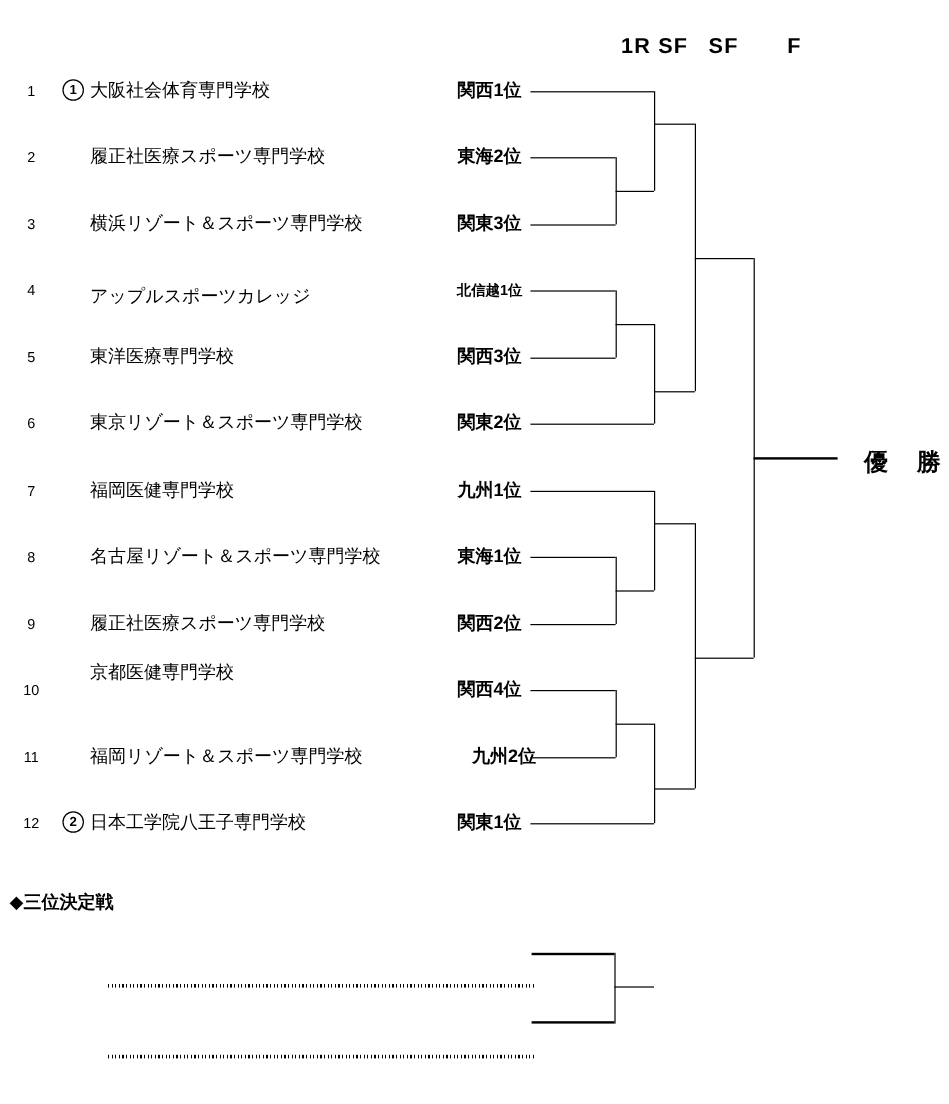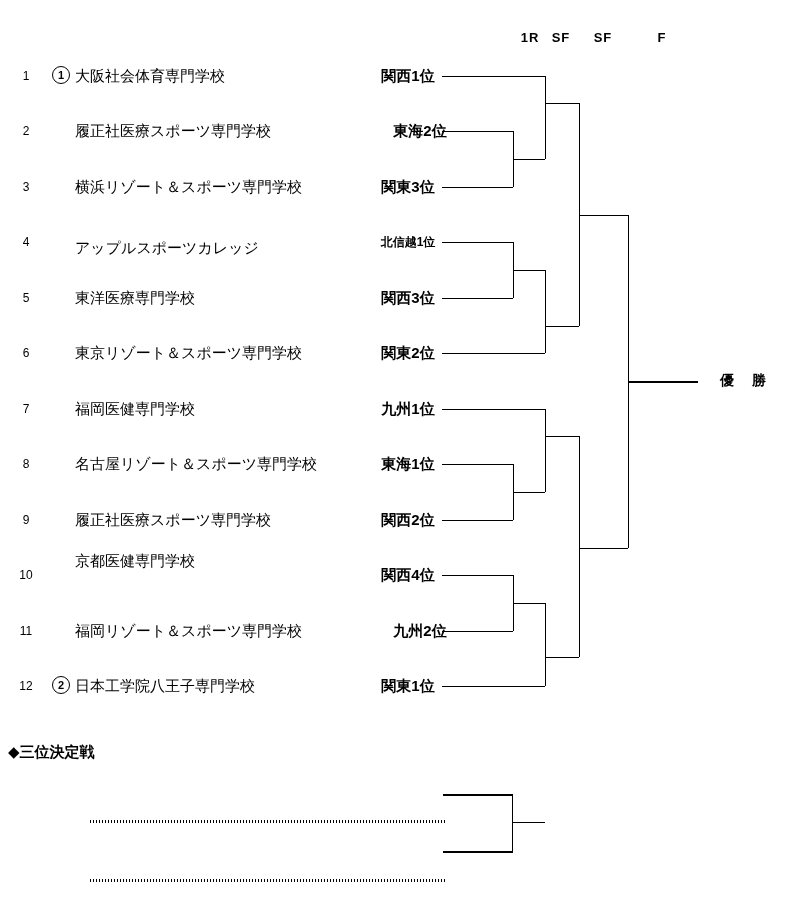--- a/index.html
+++ b/index.html
@@ -9,21 +9,21 @@
   }
   .hline{position:absolute;height:1px;background:#000;}
   .vline{position:absolute;width:1px;background:#000;}
   .hline.thick{height:2px;}
   .dotline{
     position:absolute;height:3px;
     background:repeating-linear-gradient(90deg,#000 0,#000 1px,transparent 1px,transparent 3px);
   }
   .round-header{
     position:absolute;top:31px;height:14px;line-height:14px;
-    font-size:13px;font-weight:bold;transform:translateX(-50%);
+    font-size:18px;font-weight:bold;transform:translateX(-50%);
     letter-spacing:1px;white-space:nowrap;
   }
   .entry-number{
     position:absolute;left:12px;width:28px;text-align:center;
     font-size:12px;height:16px;line-height:16px;
   }
   .seed-mark{
     position:absolute;left:52px;width:16px;height:16px;
     border:1.5px solid #000;border-radius:50%;
     font-size:11px;font-weight:bold;text-align:center;line-height:16px;
@@ -31,21 +31,21 @@
   .entry-name{
     position:absolute;left:75px;width:310px;text-align:left;
     font-size:15px;font-weight:normal;height:18px;line-height:18px;white-space:nowrap;
   }
   .entry-seed{
     position:absolute;left:376px;width:64px;text-align:center;
     font-size:15px;font-weight:bold;height:18px;line-height:18px;white-space:nowrap;
   }
   .entry-seed.small{font-size:12px;}
   .champion-label{
-    position:absolute;left:720px;top:372px;font-size:14px;font-weight:bold;
+    position:absolute;left:720px;top:372px;font-size:20px;font-weight:bold;
     white-space:nowrap;letter-spacing:2px;
   }
   .third-place-title{
     position:absolute;left:8px;top:743px;font-size:15px;font-weight:bold;white-space:nowrap;
   }
 </style>
 </head>
 <body>
 
 <div class="page">
@@ -60,21 +60,21 @@
   <div id="entries">
       <div>
         <span class="entry-number" style="top: 68px;">1</span>
         <span class="seed-mark" style="top: 66px;">1</span>
         <span class="entry-name" style="top: 67px;">大阪社会体育専門学校</span>
         <span class="entry-seed" style="top: 67px;">関西1位</span>
       </div>
       <div>
         <span class="entry-number" style="top: 123px;">2</span>
         <span class="entry-name" style="top: 122px;">履正社医療スポーツ専門学校</span>
-        <span class="entry-seed" style="top: 122px; margin-left: 12px;">東海2位</span>
+        <span class="entry-seed" style="top: 122px;">東海2位</span>
       </div>
       <div>
         <span class="entry-number" style="top: 179px;">3</span>
         <span class="entry-name" style="top: 178px;">横浜リゾート＆スポーツ専門学校</span>
         <span class="entry-seed" style="top: 178px;">関東3位</span>
       </div>
       <div>
         <span class="entry-number" style="top: 234px;">4</span>
         <span class="entry-name" style="top: 239px;">アップルスポーツカレッジ</span>
         <span class="entry-seed small" style="top: 233px;">北信越1位</span>

